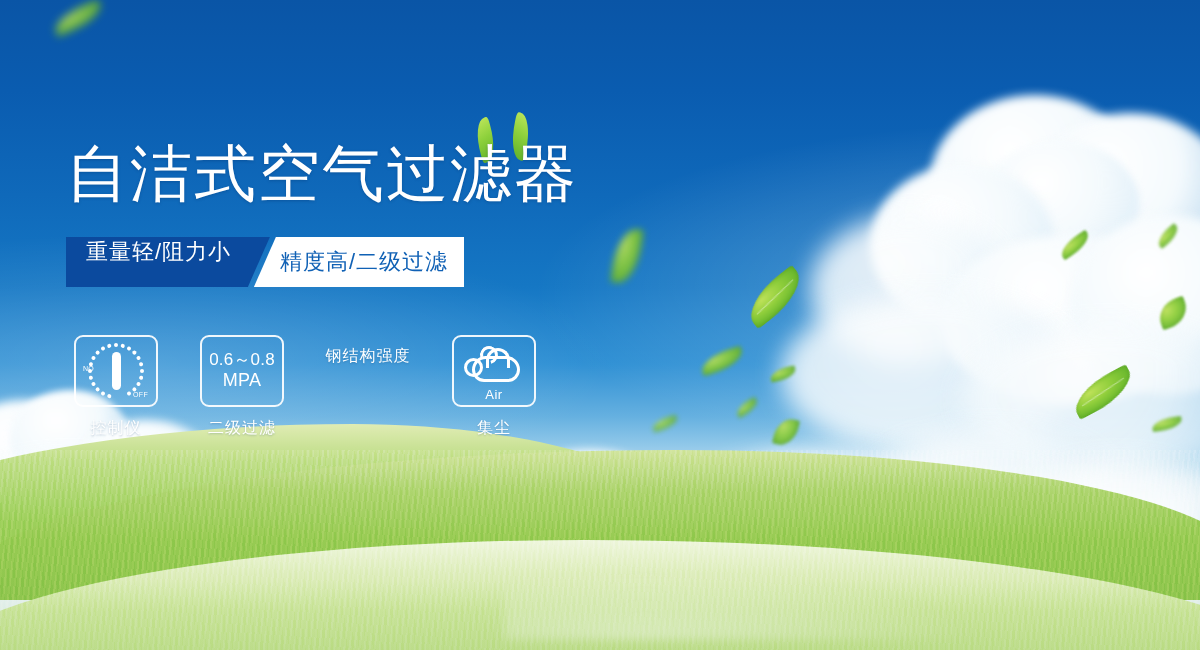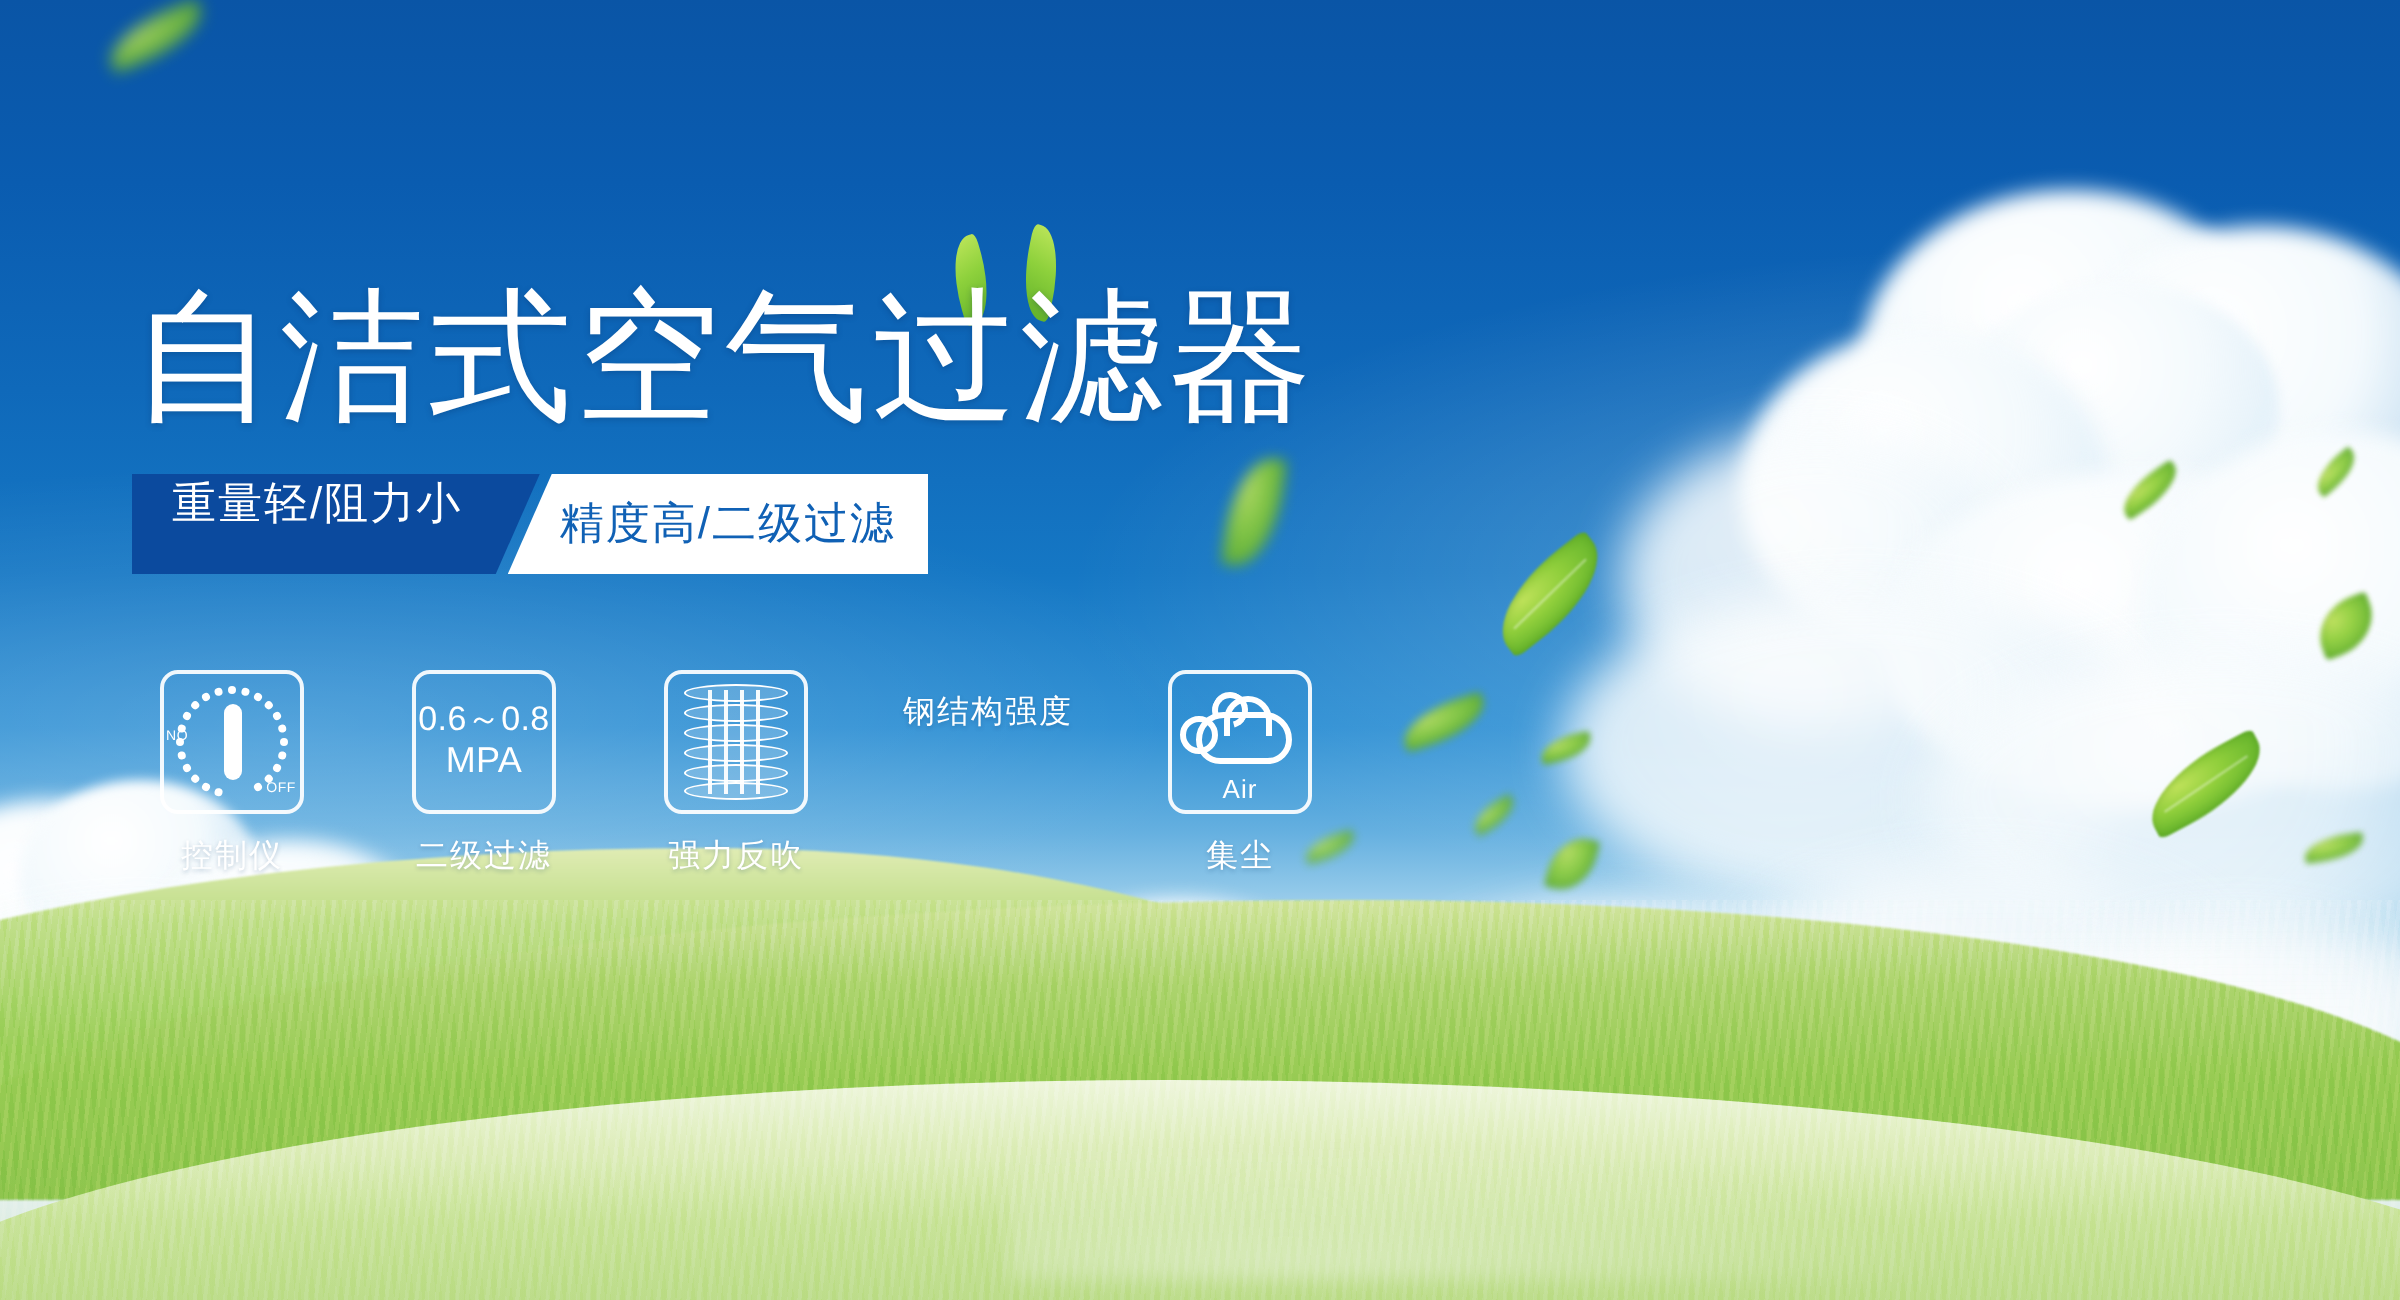--- a/index.html
+++ b/index.html
@@ -116,21 +116,21 @@
     width:100%; height:100%;
     background:linear-gradient(160deg,#c3e85e 0%, #8ed13c 45%, #5cae27 100%);
     border-radius:80% 12% 80% 12%;
   }
 
   
   #content { position:absolute; left:0; top:0; width:100%; height:100%; }
 
   #title {
     position:absolute; left:66px; top:143px;
-    font-size:72px; line-height:1.0;
+    font-size:62px; line-height:1.0;
     letter-spacing:2px;
     color:#ffffff;
     font-weight:300;
     text-shadow:0 1px 3px rgba(0,40,90,0.28);
     white-space:nowrap;
   }
 
   
   #subtitle-badge {
     position:absolute; left:66px; top:237px;
@@ -161,21 +161,21 @@
     color:#1061b5; font-size:22px; letter-spacing:1px; white-space:nowrap;
   }
 
   
   #features {
     position:absolute; left:66px; top:335px;
     display:flex; gap:26px;
   }
   .feature { width:100px; display:flex; flex-direction:column; align-items:center; }
   .feature-box {
-    width:72px; height:72px;
+    width:84px; height:72px;
     border:2px solid rgba(255,255,255,0.92);
     border-radius:9px;
     display:flex; align-items:center; justify-content:center;
     position:relative;
     overflow:hidden;
   }
   .feature-box .txt {
     color:#ffffff; text-align:center; line-height:1.18;
     font-size:17px; letter-spacing:0.2px;
   }
@@ -404,37 +404,20 @@
       <div class="feature">
         <div class="feature-box">
           <div class="txt">
             <span>0.6～0.8</span>
             <span class="l2">MPA</span>
           </div>
         </div>
         <div class="feature-cap">二级过滤</div>
       </div>
 
-      <div class="feature">
-        <div class="feature-box">
-          <div class="cartridge">
-            <span class="bar" style="left:12px;"></span>
-            <span class="bar" style="left:20px;"></span>
-            <span class="bar" style="left:28px;"></span>
-            <span class="bar" style="left:36px;"></span>
-            <span class="ring" style="top:0px;"></span>
-            <span class="ring" style="top:10px;"></span>
-            <span class="ring" style="top:20px;"></span>
-            <span class="ring" style="top:30px;"></span>
-            <span class="ring" style="top:40px;"></span>
-            <span class="ring" style="top:49px;"></span>
-          </div>
-        </div>
-        <div class="feature-cap">强力反吹</div>
-      </div>
 
       <div class="feature">
         <div class="feature-cap">钢结构强度</div>
       </div>
 
       <div class="feature">
         <div class="feature-box">
           <div class="aircloud">
             <span class="c-swirl"></span>
             <span class="c-small"></span>

